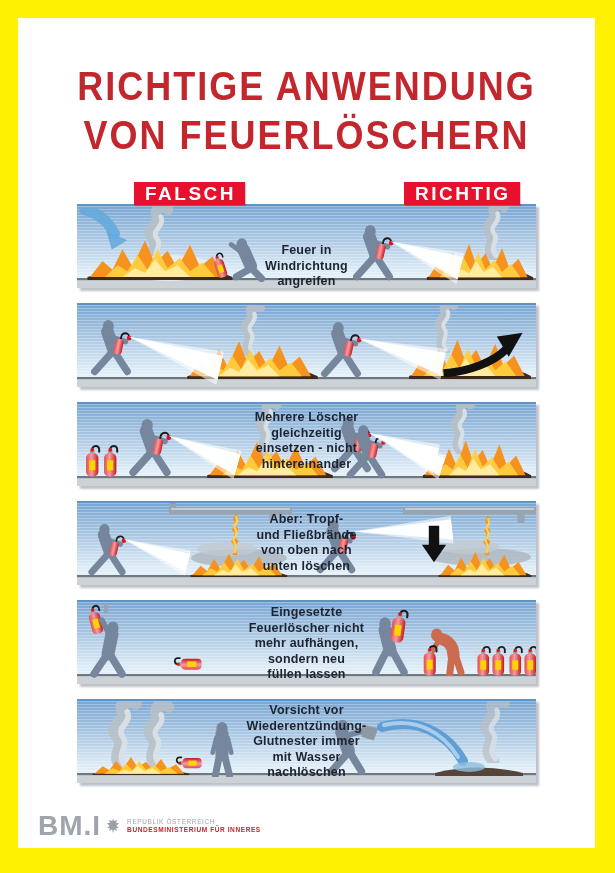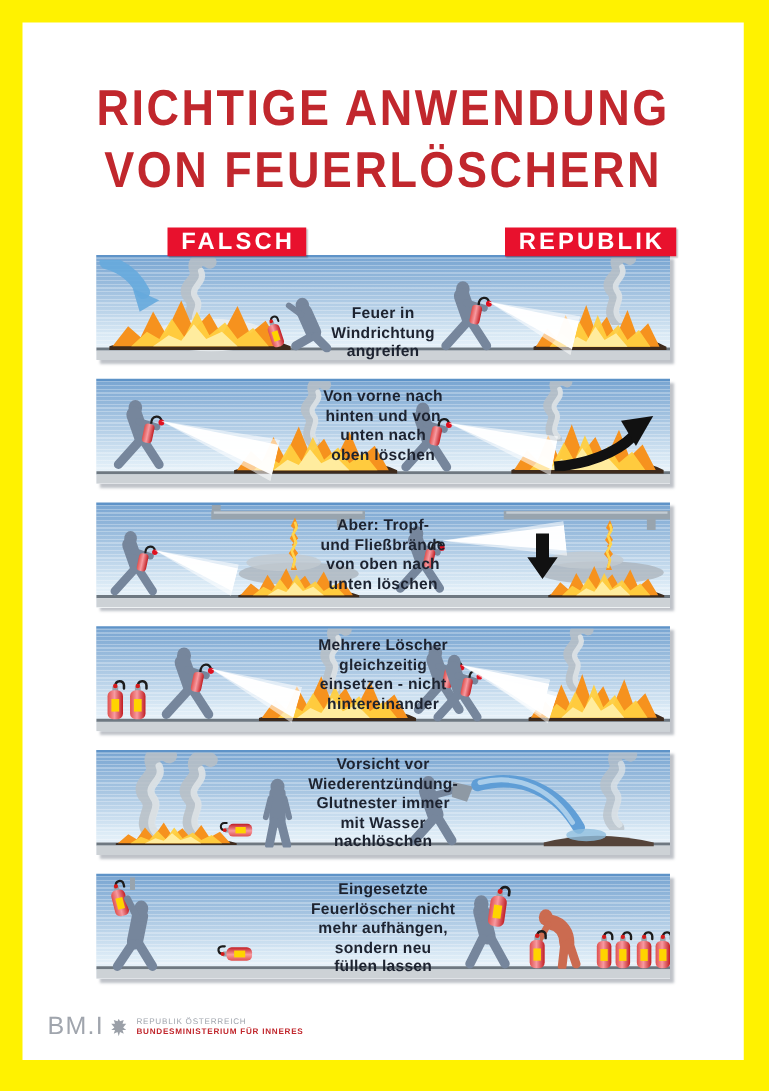--- a/index.html
+++ b/index.html
@@ -36,21 +36,21 @@
     box-shadow:3px 3px 2px rgba(110,120,132,.45);
   }
   .band svg.scene{position:absolute;left:0;top:0;}
   .caption{
     position:absolute;left:50%;width:170px;margin-left:-85px;z-index:3;
     text-align:center;font-weight:bold;color:#1d2330;
     font-size:12.5px;line-height:15.5px;letter-spacing:.2px;white-space:pre-line;
   }
   .cap1{top:20px;margin-top:17px;} .cap2{top:5px;} .cap3{top:9px;} .cap4{top:6px;} .cap5{top:2px;} .cap6{top:3px;}
   .footer{position:absolute;left:20px;top:792px;display:flex;align-items:center;}
-  .bmi{font-size:20px;font-weight:normal;color:#a0a5ad;letter-spacing:1px;}
+  .bmi{font-size:28px;font-weight:bold;color:#a0a5ad;letter-spacing:1px;}
   .eagle{margin:0 7px 0 5px;}
   .ministry{display:flex;flex-direction:column;justify-content:center;}
   .min1{font-size:6.5px;line-height:8px;color:#a0a5ad;letter-spacing:.6px;}
   .min2{font-size:6.5px;line-height:8px;color:#c1272d;font-weight:bold;letter-spacing:.6px;}
 </style>
 </head>
 <body>
 
 <svg width="0" height="0" style="position:absolute" aria-hidden="true">
   <defs>
@@ -146,21 +146,21 @@
 
 <div class="poster">
 
   <div class="title">
     <div>RICHTIGE ANWENDUNG</div>
     <div>VON FEUERLÖSCHERN</div>
   </div>
 
   <div class="labels">
     <span class="taglabel" id="label-falsch">FALSCH</span>
-    <span class="taglabel" id="label-richtig">REPUBLIK</span>
+    <span class="taglabel" id="label-richtig">RICHTIG</span>
   </div>
 
   <div class="bands">
 
     <div class="band">
       <svg class="scene" width="459" height="82" viewBox="0 0 459 82">
         <rect y="72" width="459" height="2.5" fill="#6e7881"></rect>
         <rect y="74.5" width="459" height="7.5" fill="#cdd2d6"></rect>
         <use href="#sym-smoke" x="52" y="-2" width="58" height="64"></use>
         <ellipse cx="92" cy="62" rx="46" ry="13" fill="#e9edf0" opacity=".9"></ellipse>
@@ -185,24 +185,43 @@
         <use href="#sym-smoke" x="150" y="-2" width="50" height="54"></use>
         <use href="#sym-flame" x="108" y="32" width="135" height="42"></use>
         <use href="#sym-person-spray" x="6" y="14" width="56" height="58"></use>
         <use href="#sym-spray" x="52" y="25" width="96" height="34" transform="rotate(13 52 32)"></use>
         <use href="#sym-smoke" x="345" y="-4" width="47" height="52"></use>
         <use href="#sym-flame" x="330" y="30" width="126" height="44"></use>
         <use href="#sym-person-spray" x="236" y="16" width="56" height="58"></use>
         <use href="#sym-spray" x="282" y="27" width="88" height="32" transform="rotate(11 282 33)"></use>
         <use href="#sym-arrow-up" x="360" y="26" width="92" height="46"></use>
       </svg>
-      <div class="caption cap2">Von vorne nach
-hinten und von
-unten nach
-oben löschen</div>
+    </div>
+
+    <div class="band">
+      <svg class="scene" width="459" height="82" viewBox="0 0 459 82">
+        <rect y="72" width="459" height="2.5" fill="#6e7881"></rect>
+        <rect y="74.5" width="459" height="7.5" fill="#cdd2d6"></rect>
+        <use href="#sym-smoke" x="165" y="-4" width="52" height="56"></use>
+        <use href="#sym-flame" x="128" y="34" width="130" height="40"></use>
+        <use href="#sym-ext" x="6" y="40" width="20" height="34"></use>
+        <use href="#sym-ext" x="24" y="40" width="20" height="34"></use>
+        <use href="#sym-person-spray" x="44" y="14" width="58" height="60"></use>
+        <use href="#sym-spray" x="92" y="26" width="74" height="30" transform="rotate(16 92 32)"></use>
+        <use href="#sym-smoke" x="360" y="-4" width="50" height="54"></use>
+        <use href="#sym-flame" x="344" y="32" width="112" height="42"></use>
+        <use href="#sym-person-spray" x="246" y="12" width="56" height="58"></use>
+        <use href="#sym-person-spray" x="262" y="20" width="54" height="56"></use>
+        <use href="#sym-spray" x="292" y="23" width="72" height="30" transform="rotate(14 292 29)"></use>
+        <use href="#sym-spray" x="307" y="31" width="64" height="26" transform="rotate(18 307 36)"></use>
+      </svg>
+      <div class="caption cap4">Mehrere Löscher
+gleichzeitig
+einsetzen - nicht
+hintereinander</div>
     </div>
 
     <div class="band">
       <svg class="scene" width="459" height="82" viewBox="0 0 459 82">
         <rect y="72" width="459" height="2.5" fill="#6e7881"></rect>
         <rect y="74.5" width="459" height="7.5" fill="#cdd2d6"></rect>
         <g stroke="#98a4ae" stroke-width="7" fill="none">
           <path d="M96,0 L96,8 M92,8 H215 M196,8 V18"></path>
           <path d="M326,8 H459 M444,8 V20"></path>
         </g>
@@ -226,68 +245,20 @@
       <div class="caption cap3">Aber: Tropf-
 und Fließbrände
 von oben nach
 unten löschen</div>
     </div>
 
     <div class="band">
       <svg class="scene" width="459" height="82" viewBox="0 0 459 82">
         <rect y="72" width="459" height="2.5" fill="#6e7881"></rect>
         <rect y="74.5" width="459" height="7.5" fill="#cdd2d6"></rect>
-        <use href="#sym-smoke" x="165" y="-4" width="52" height="56"></use>
-        <use href="#sym-flame" x="128" y="34" width="130" height="40"></use>
-        <use href="#sym-ext" x="6" y="40" width="20" height="34"></use>
-        <use href="#sym-ext" x="24" y="40" width="20" height="34"></use>
-        <use href="#sym-person-spray" x="44" y="14" width="58" height="60"></use>
-        <use href="#sym-spray" x="92" y="26" width="74" height="30" transform="rotate(16 92 32)"></use>
-        <use href="#sym-smoke" x="360" y="-4" width="50" height="54"></use>
-        <use href="#sym-flame" x="344" y="32" width="112" height="42"></use>
-        <use href="#sym-person-spray" x="246" y="12" width="56" height="58"></use>
-        <use href="#sym-person-spray" x="262" y="20" width="54" height="56"></use>
-        <use href="#sym-spray" x="292" y="23" width="72" height="30" transform="rotate(14 292 29)"></use>
-        <use href="#sym-spray" x="307" y="31" width="64" height="26" transform="rotate(18 307 36)"></use>
-      </svg>
-      <div class="caption cap4">Mehrere Löscher
-gleichzeitig
-einsetzen - nicht
-hintereinander</div>
-    </div>
-
-    <div class="band">
-      <svg class="scene" width="459" height="82" viewBox="0 0 459 82">
-        <rect y="72" width="459" height="2.5" fill="#6e7881"></rect>
-        <rect y="74.5" width="459" height="7.5" fill="#cdd2d6"></rect>
-        <use href="#sym-smoke" x="16" y="-4" width="62" height="74"></use>
-        <use href="#sym-smoke" x="52" y="0" width="58" height="68"></use>
-        <use href="#sym-flame" x="14" y="54" width="100" height="20"></use>
-        <g transform="translate(98,70) rotate(-90)">
-          <use href="#sym-ext" width="17" height="28"></use>
-        </g>
-        <use href="#sym-person-back" x="128" y="20" width="34" height="56"></use>
-        <path d="M358,72 Q400,61 446,72 L446,75 L358,75 Z" fill="#55443a"></path>
-        <use href="#sym-smoke" x="390" y="-4" width="54" height="66" opacity=".85"></use>
-        <use href="#sym-person-bucket" x="242" y="16" width="68" height="60"></use>
-        <path d="M305,26 C340,16 370,32 386,60" stroke="#5b9bd5" stroke-width="10" fill="none" stroke-linecap="round" opacity=".95"></path>
-        <path d="M307,24 C340,16 366,32 381,56" stroke="#a9cdea" stroke-width="4" fill="none" stroke-linecap="round"></path>
-        <ellipse cx="392" cy="66" rx="16" ry="5" fill="#8fbede" opacity=".8"></ellipse>
-      </svg>
-      <div class="caption cap5">Vorsicht vor
-Wiederentzündung-
-Glutnester immer
-mit Wasser
-nachlöschen</div>
-    </div>
-
-    <div class="band">
-      <svg class="scene" width="459" height="82" viewBox="0 0 459 82">
-        <rect y="72" width="459" height="2.5" fill="#6e7881"></rect>
-        <rect y="74.5" width="459" height="7.5" fill="#cdd2d6"></rect>
         <rect x="27" y="1" width="4" height="10" fill="#98a4ae"></rect>
         <g transform="rotate(-14 20 18)">
           <use href="#sym-ext" x="10" y="2" width="18" height="31"></use>
         </g>
         <g>
           <ellipse cx="36" cy="26" rx="5.6" ry="6.6" fill="#76869c"></ellipse>
           <g fill="none" stroke="#76869c" stroke-linecap="round">
             <path d="M35,32 L31,52" stroke-width="13"></path>
             <path d="M33,34 L25,18" stroke-width="5.5"></path>
             <path d="M29,54 L17,72 M34,54 L45,72" stroke-width="7.5"></path>
@@ -314,20 +285,45 @@
         <use href="#sym-ext" x="430" y="43" width="18" height="32"></use>
         <use href="#sym-ext" x="445" y="43" width="18" height="32"></use>
       </svg>
       <div class="caption cap6">Eingesetzte
 Feuerlöscher nicht
 mehr aufhängen,
 sondern neu
 füllen lassen</div>
     </div>
 
+    <div class="band">
+      <svg class="scene" width="459" height="82" viewBox="0 0 459 82">
+        <rect y="72" width="459" height="2.5" fill="#6e7881"></rect>
+        <rect y="74.5" width="459" height="7.5" fill="#cdd2d6"></rect>
+        <use href="#sym-smoke" x="16" y="-4" width="62" height="74"></use>
+        <use href="#sym-smoke" x="52" y="0" width="58" height="68"></use>
+        <use href="#sym-flame" x="14" y="54" width="100" height="20"></use>
+        <g transform="translate(98,70) rotate(-90)">
+          <use href="#sym-ext" width="17" height="28"></use>
+        </g>
+        <use href="#sym-person-back" x="128" y="20" width="34" height="56"></use>
+        <path d="M358,72 Q400,61 446,72 L446,75 L358,75 Z" fill="#55443a"></path>
+        <use href="#sym-smoke" x="390" y="-4" width="54" height="66" opacity=".85"></use>
+        <use href="#sym-person-bucket" x="242" y="16" width="68" height="60"></use>
+        <path d="M305,26 C340,16 370,32 386,60" stroke="#5b9bd5" stroke-width="10" fill="none" stroke-linecap="round" opacity=".95"></path>
+        <path d="M307,24 C340,16 366,32 381,56" stroke="#a9cdea" stroke-width="4" fill="none" stroke-linecap="round"></path>
+        <ellipse cx="392" cy="66" rx="16" ry="5" fill="#8fbede" opacity=".8"></ellipse>
+      </svg>
+      <div class="caption cap5">Vorsicht vor
+Wiederentzündung-
+Glutnester immer
+mit Wasser
+nachlöschen</div>
+    </div>
+
   </div>
 
   <div class="footer">
     <span class="bmi">BM.I</span>
     <svg class="eagle" width="14" height="16" viewBox="0 0 14 16">
       <path d="M7,1 L8,3 L11,2 L10,5 L13,5 L10.5,8 L13,10 L10,10 L11,13 L8,11.5 L7,15 L6,11.5 L3,13 L4,10 L1,10 L3.5,8 L1,5 L4,5 L3,2 L6,3 Z" fill="#9ba0a8"></path>
     </svg>
     <span class="ministry">
       <span class="min1">REPUBLIK ÖSTERREICH</span>
       <span class="min2">BUNDESMINISTERIUM FÜR INNERES</span>

